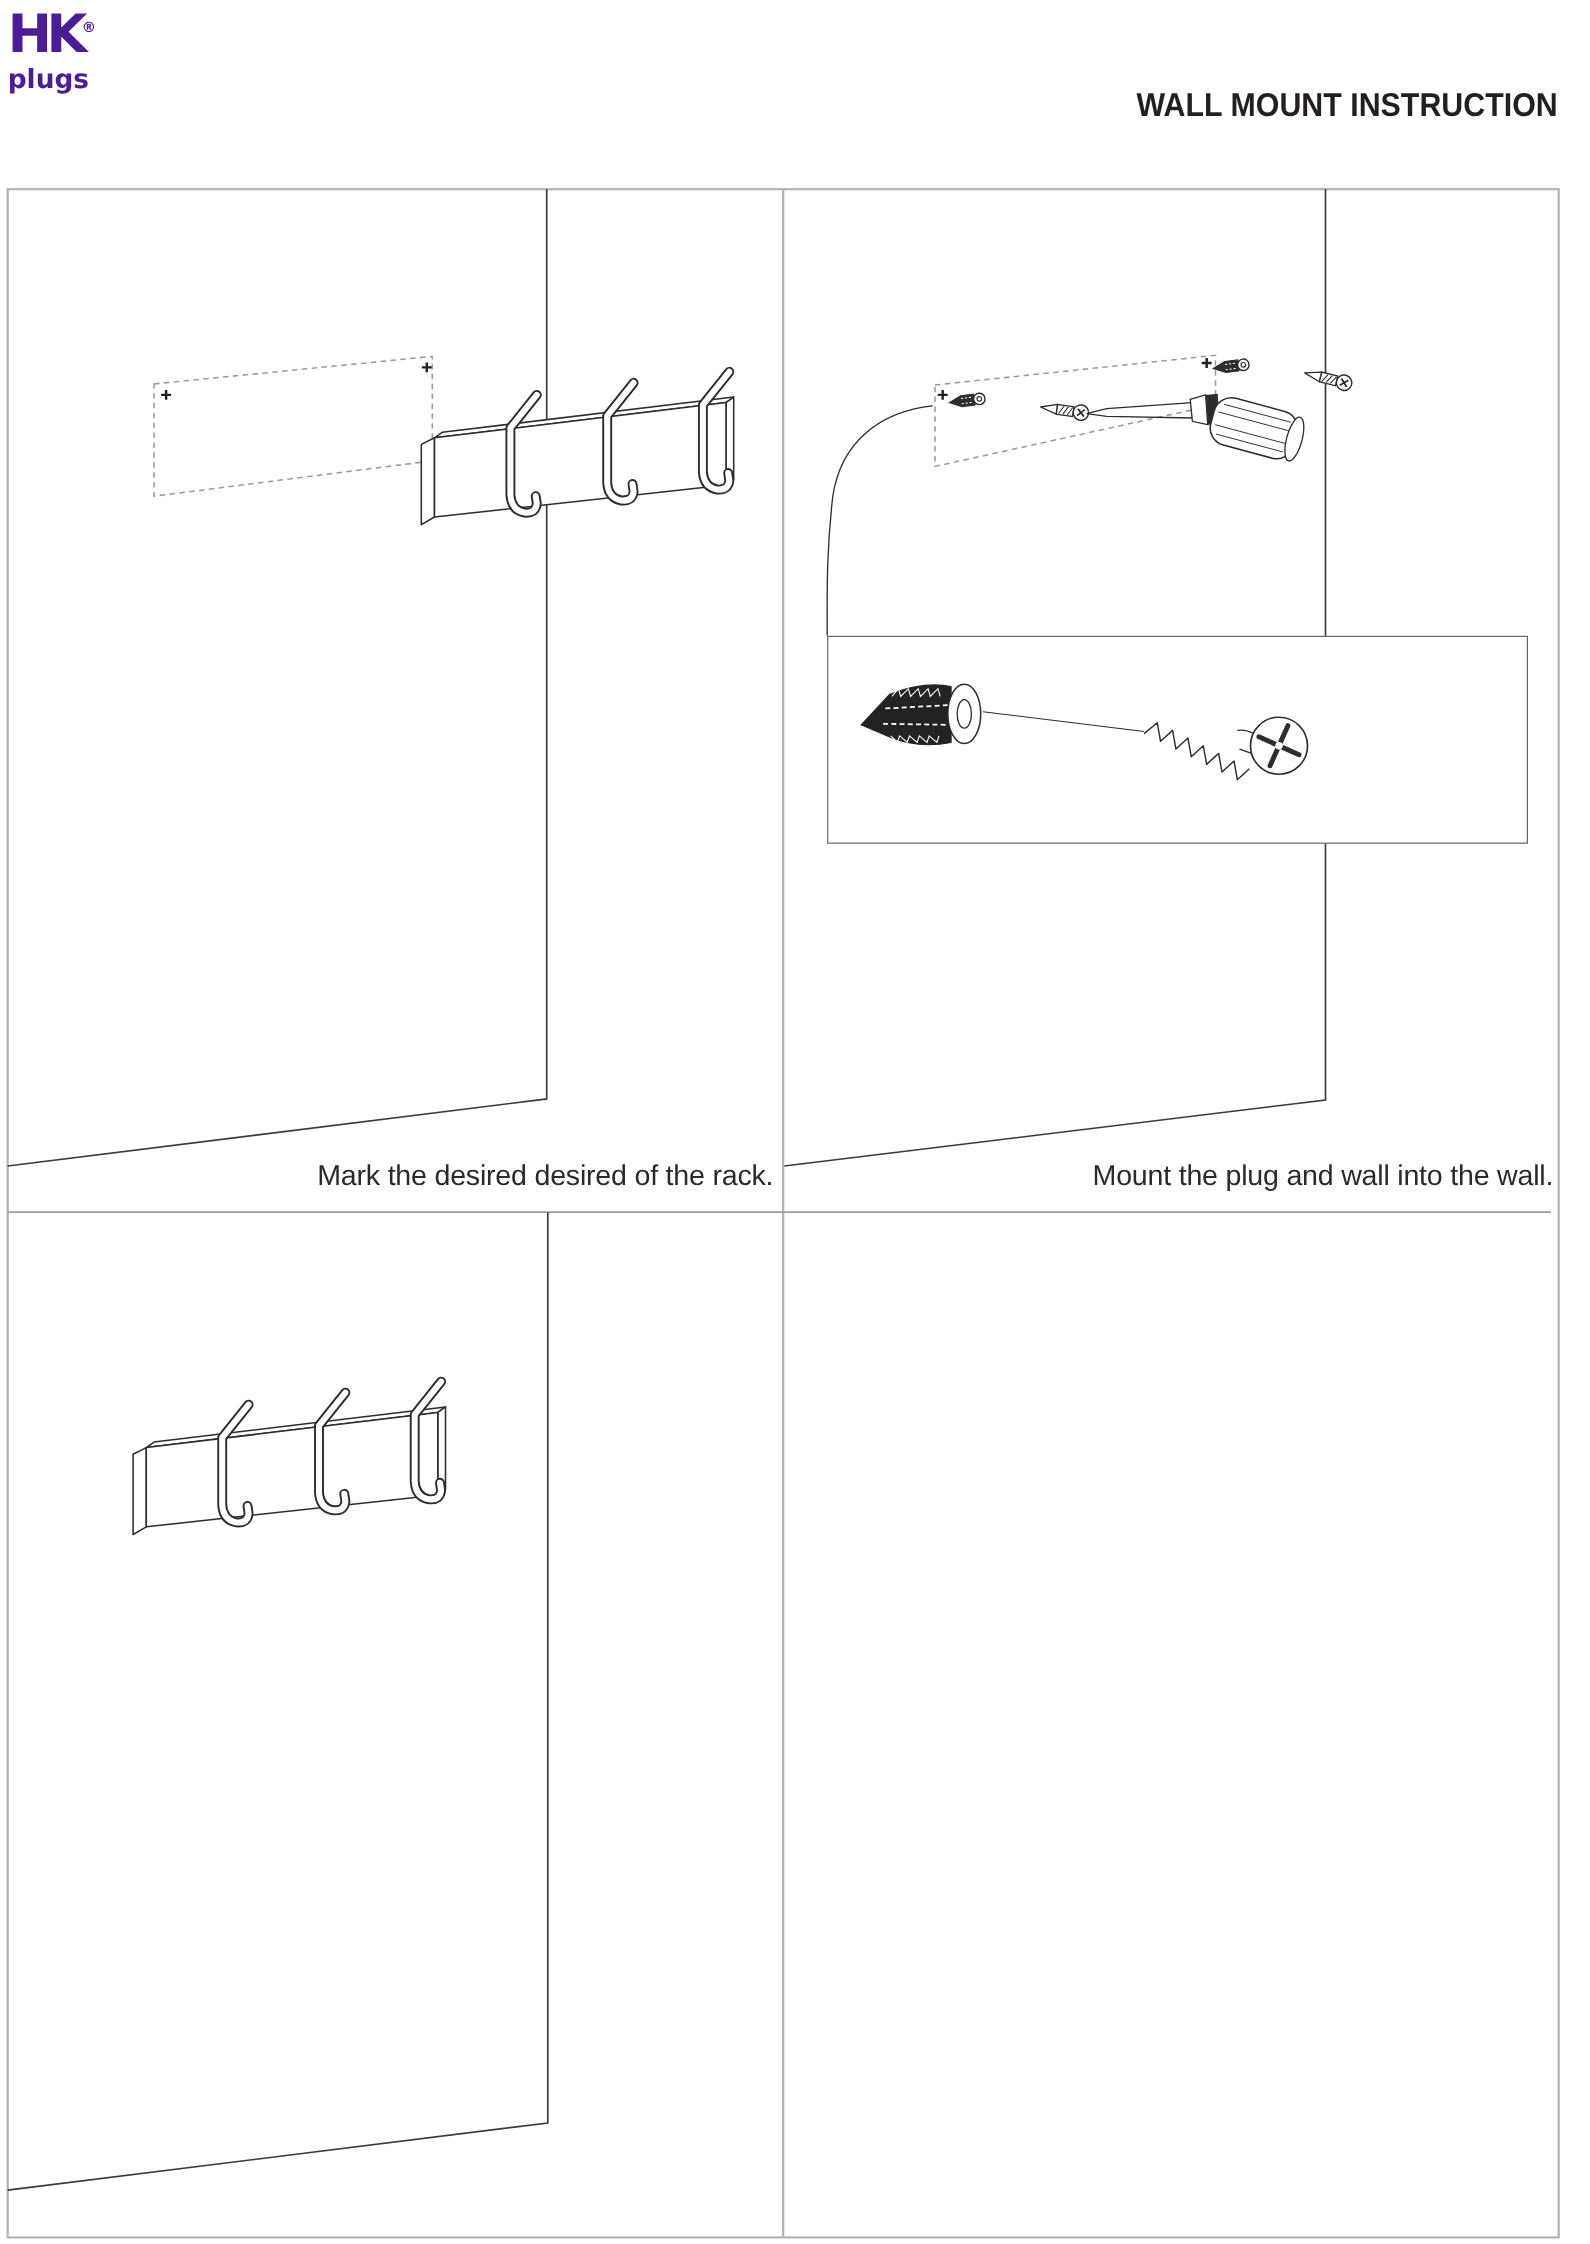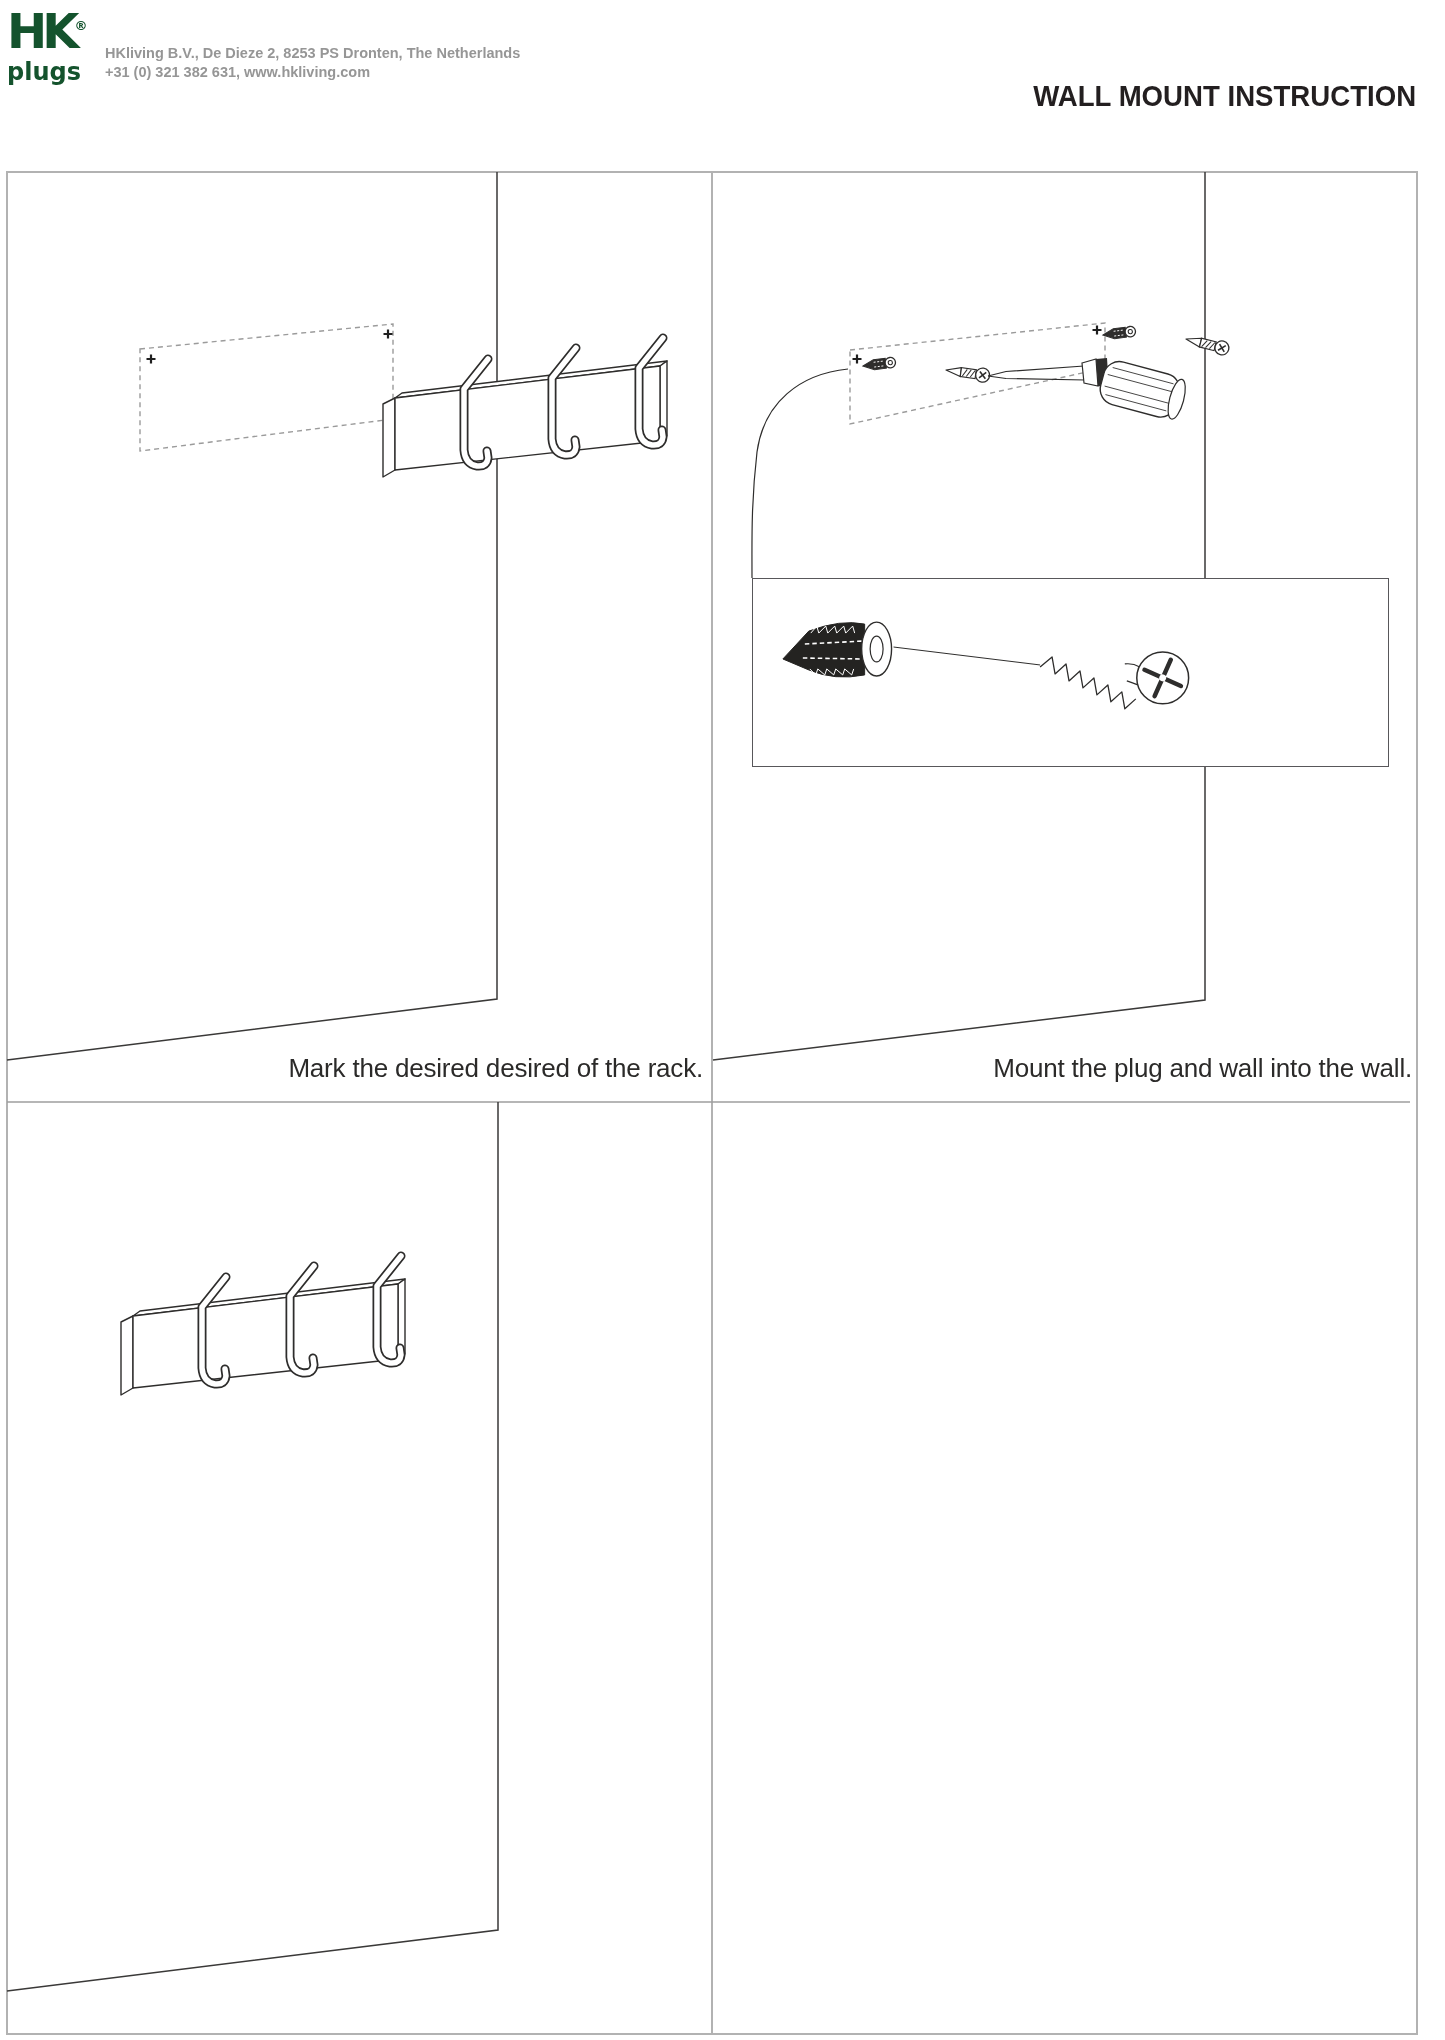--- a/index.html
+++ b/index.html
@@ -1,19 +1,19 @@
 <!DOCTYPE html>
 <html><head>
 <meta charset="utf-8">
 <style>
   html,body{margin:0;padding:0;background:#fff;}
   .page{position:relative;width:1445px;height:2040px;background:#ffffff;overflow:hidden;
         font-family:"Liberation Sans", sans-serif;color:#2b2a29;}
   
-  .logo{position:absolute;left:7px;top:0px;color:#14532d;}
+  .logo{position:absolute;left:7px;top:0px;color:#4c1d95;}
   .logo-hk{font-family:"DejaVu Sans", sans-serif;font-weight:bold;font-size:48px;line-height:52px;letter-spacing:-5px;}
   .logo-reg{font-family:"DejaVu Sans", sans-serif;font-weight:bold;font-size:13px;vertical-align:18px;letter-spacing:0;}
   .logo-living{font-family:"DejaVu Sans", sans-serif;font-weight:bold;font-size:24px;line-height:26px;letter-spacing:0px;margin-top:2px;}
   .address{position:absolute;left:105px;top:44px;font-size:14.5px;font-weight:bold;
            color:#969696;line-height:19px;}
   .page-title{position:absolute;right:29px;top:79px;font-size:30px;font-weight:bold;color:#231f20;
               white-space:nowrap;transform:scaleX(0.92);transform-origin:100% 50%;letter-spacing:0px;}
   
   .art{position:absolute;left:0;top:0;width:1445px;height:2040px;}
   
@@ -30,24 +30,20 @@
              color:#2b2a29;white-space:nowrap;text-align:left;}
 </style>
 </head>
 <body>
 
 <div class="page">
 
   <div class="logo">
     <div class="logo-hk"><span>HK</span><span class="logo-reg">®</span></div>
     <div class="logo-living">plugs</div>
-  </div>
-  <div class="address">
-    <div>HKliving B.V., De Dieze 2, 8253 PS Dronten, The Netherlands</div>
-    <div>+31 (0) 321 382 631, www.hkliving.com</div>
   </div>
   <div class="page-title">WALL MOUNT INSTRUCTION</div>
 
   <svg class="art" viewBox="0 0 1445 2040">
     <defs>
       <g id="rack-art">
 
         <polygon points="383,404 395,398 395,470 383,477" fill="#ffffff" stroke="#2e2d2c" stroke-width="1.4" stroke-linejoin="round"></polygon>
         <polygon points="395,398 660,366 667,361 402,393" fill="#ffffff" stroke="#2e2d2c" stroke-width="1.4" stroke-linejoin="round"></polygon>
         <polygon points="660,366 667,361 667,436 660,441" fill="#ffffff" stroke="#2e2d2c" stroke-width="1.4" stroke-linejoin="round"></polygon>

